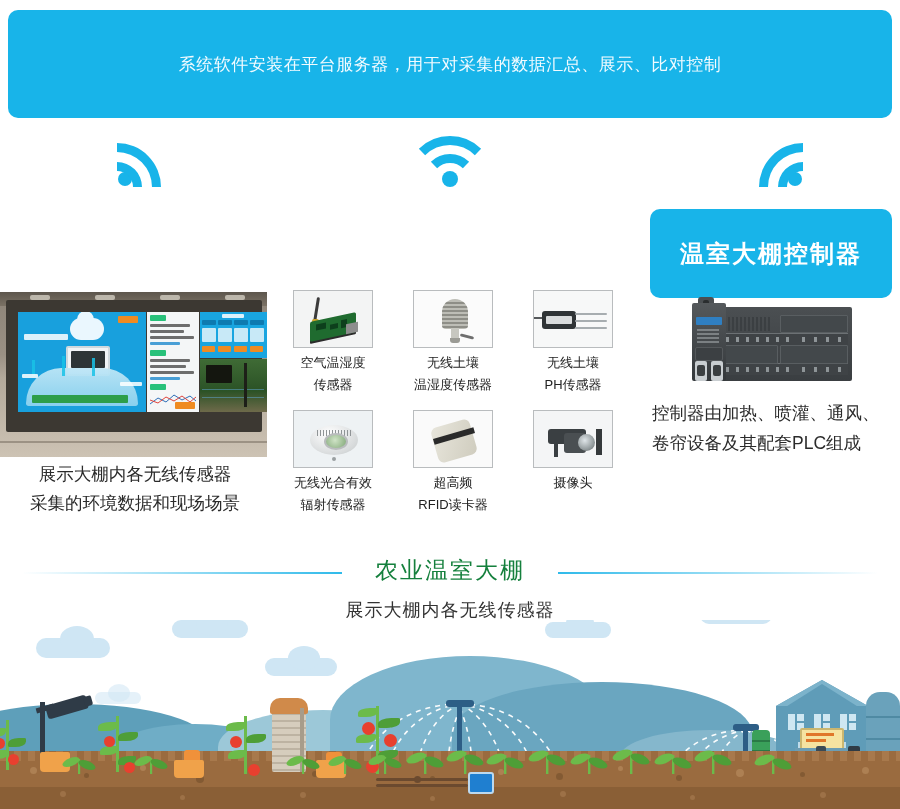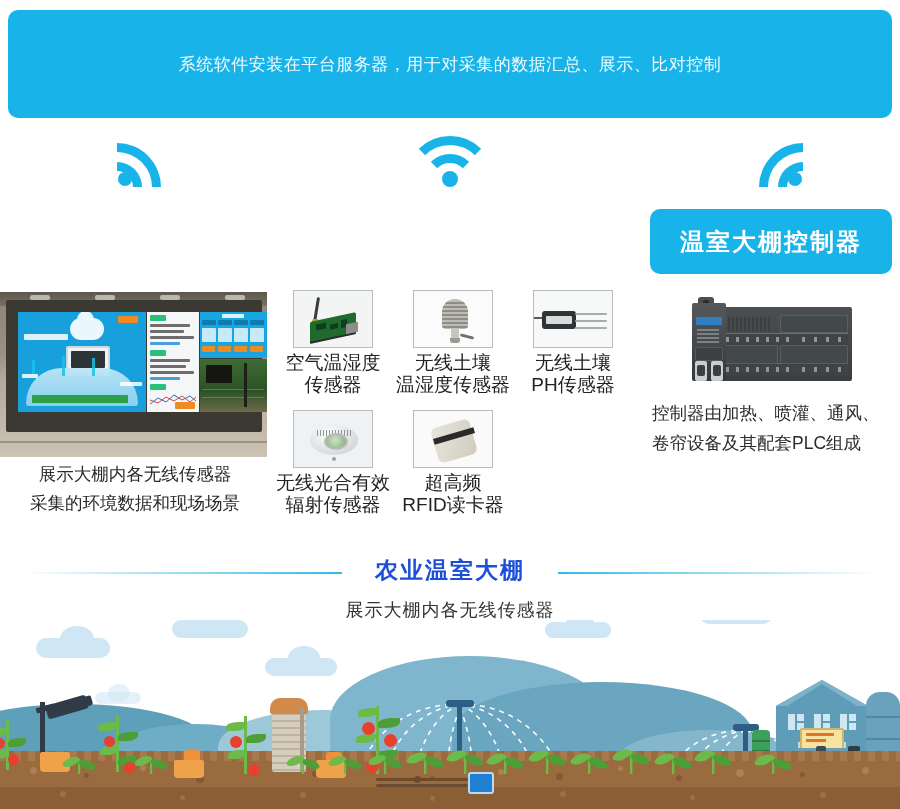--- a/index.html
+++ b/index.html
@@ -34,21 +34,21 @@
 
   
   .secbox{
     position:absolute;background:#18b4e9;border-radius:10px;
     display:flex;align-items:center;justify-content:center;
     color:#fff;font-size:24px;font-weight:bold;letter-spacing:2px;
     box-sizing:border-box;
   }
   #box-display{left:8px;top:209px;width:250px;height:71px;}
   #box-sensor{left:281px;top:209px;width:344px;height:71px;}
-  #box-ctrl{left:650px;top:209px;width:242px;height:65px;}
+  #box-ctrl{left:650px;top:209px;width:242px;height:89px;}
 
   
   .screen-photo{
     position:absolute;left:0px;top:292px;width:267px;height:165px;
     overflow:hidden;background:#6a6157;
   }
   .sp-room{position:absolute;inset:0;background:
       linear-gradient(#8c8377 0%,#9a9084 38%,#b3a99b 52%,#cdc3b4 100%);}
   .sp-ceil{position:absolute;left:0;top:0;width:100%;height:14px;
       background:linear-gradient(#5d564d,#7b7265);}
@@ -80,21 +80,21 @@
 
   
   .sensor-grid{position:absolute;left:273px;top:290px;width:360px;}
   .srow{display:flex;}
   .scell{width:120px;display:flex;flex-direction:column;align-items:center;}
   .thumb{
     width:80px;height:58px;border:1px solid #b9bcbe;background:#fff;
     box-sizing:border-box;position:relative;overflow:hidden;
   }
   .scap{
-    margin-top:4px;text-align:center;color:#222;font-size:19px;line-height:22px;
+    margin-top:4px;text-align:center;color:#222;font-size:13px;line-height:22px;
     white-space:pre-line;
   }
   
   .t-bg{position:absolute;inset:0;background:#f3f4f4;}
   
   .pcb{position:absolute;left:16px;top:26px;width:46px;height:20px;background:#1f6b2f;
        transform:skewY(-12deg);border-radius:2px;}
   .pcb-d{position:absolute;background:#0d3f1c;}
   .pcb-base{position:absolute;left:16px;top:40px;width:46px;height:8px;background:#2b2b2b;transform:skewY(-12deg);border-radius:1px;}
   .ant{position:absolute;left:21px;top:6px;width:3px;height:26px;background:#3b3b3b;transform:rotate(9deg);border-radius:2px;}
@@ -156,21 +156,21 @@
     position:absolute;left:652px;top:398px;width:240px;
     color:#2b2b2b;font-size:17.5px;line-height:30px;text-align:left;
   }
 
   
   .divider{position:absolute;left:0;top:555px;width:900px;height:34px;}
   .dl{position:absolute;top:17px;height:2px;}
   .dl.left{left:22px;width:320px;background:linear-gradient(to right,rgba(24,180,233,0),#2fbaea);}
   .dl.right{right:22px;width:320px;background:linear-gradient(to left,rgba(24,180,233,0),#2fbaea);}
   .dtitle{position:absolute;left:0;top:0;width:900px;text-align:center;
-    color:#1d4ed8;font-size:23px;font-weight:bold;letter-spacing:2px;}
+    color:#15803d;font-size:23px;font-weight:normal;letter-spacing:2px;}
   .dsub{position:absolute;left:0;top:598px;width:900px;text-align:center;
     color:#333;font-size:18px;letter-spacing:1px;}
 
   
   .scene{position:absolute;left:0;top:620px;width:900px;height:189px;overflow:hidden;background:#fff;}
   .cloud{position:absolute;background:#cfe6f4;border-radius:20px;}
   .cloud:before,.cloud:after{content:"";position:absolute;background:#cfe6f4;border-radius:50%;}
   .dome-bg{position:absolute;background:#78b4cb;border-radius:50% 50% 0 0;}
   .soil{position:absolute;left:0;bottom:0;width:900px;height:58px;background:#9a6b3f;}
   .soil-top{position:absolute;left:0;top:0;width:900px;height:10px;
@@ -386,20 +386,31 @@
       <div class="scell">
         <div class="thumb">
           <div class="t-bg" style="background:#fafafa;"></div>
           <div class="rfid"></div>
           <div class="rfid-b"></div>
         </div>
         <div class="scap">超高频
 RFID读卡器</div>
       </div>
 
+      <div class="scell">
+        <div class="thumb">
+          <div class="t-bg" style="background:#f4f5f6;"></div>
+          <div class="cam"></div>
+            <div class="cam-arm"></div>
+          <div class="cam2"></div>
+            <div class="lens"></div>
+            <div class="mount"></div>
+        </div>
+        <div class="scap">摄像头</div>
+      </div>
 
     </div>
   </div>
 
   <div class="plc-wrap">
     <div class="plc">
       <div class="plc-tab"></div>
       <div class="plc-body">
         <div class="plc-term" style="left:4px;top:26px;width:138px;">
           <i style="left:6px"></i>

